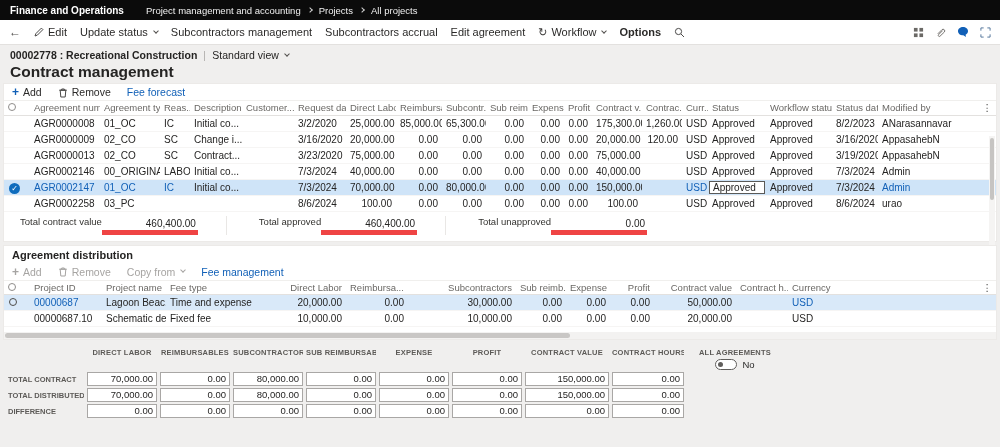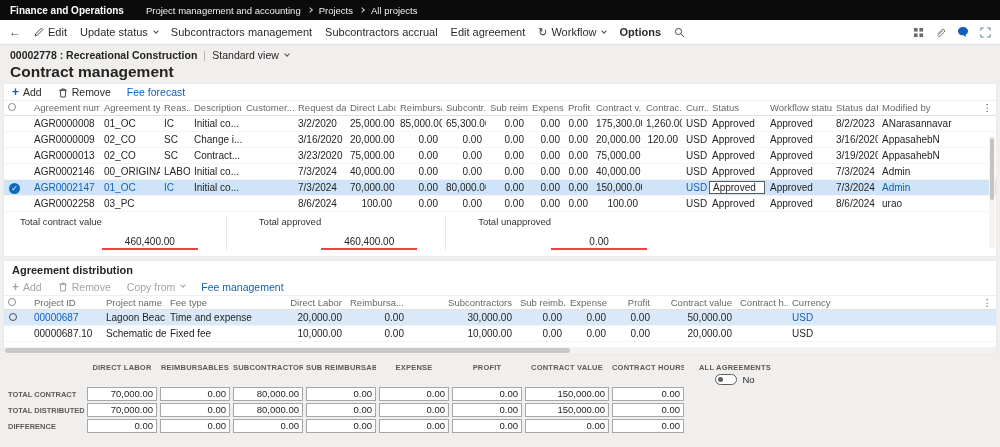--- a/index.html
+++ b/index.html
@@ -60,21 +60,21 @@
   tr.selected .dist-mark{display:inline-block;width:8px;height:8px;border:1px solid #4f4d4b;border-radius:50%;}
   td.status-cell .inner{display:inline-block;width:100%;}
   tr.selected td.status-cell{padding:0 1px;}
   tr.selected td.status-cell .inner{background:#fff;border:1px solid #5a5a58;height:13px;line-height:12px;padding:0 3px;}
 
   
   .totals{display:flex;padding:4px 16px 6px;}
   .tot{display:flex;flex-direction:row;margin-right:32px;padding-right:28px;border-right:1px solid #e9e7e5;}
   .tot:last-child{border-right:none;}
   .tlabel{font-size:9.5px;color:#33322f;}
-  .tval{margin-top:20px;font-size:10px;text-align:center;min-width:96px;border-bottom:2px solid #ef4444;padding:0 2px 1px;}
+  .tval{margin-top:2px;font-size:10px;text-align:right;min-width:96px;border-bottom:5px solid #ef4444;padding:0 2px 1px;}
 
   .vscroll{position:absolute;right:1px;top:52px;width:6px;height:112px;background:#f5f4f3;}
   .vscroll .thumb{position:absolute;top:2px;left:1px;width:4px;height:62px;background:#c6c4c2;border-radius:2px;}
   .dist-spacer{height:5px;}
   .hscroll{height:7px;background:#f3f2f1;position:relative;}
   .hscroll .thumb{position:absolute;left:1px;top:1px;height:5px;width:57%;background:#c9c7c5;border-radius:3px;}
 
   
   .summary{padding:5px 8px 0;}
   .sum-grid{display:grid;grid-template-columns:76px repeat(6,70px) 84px 72px 96px;column-gap:3px;row-gap:2px;align-items:center;}

